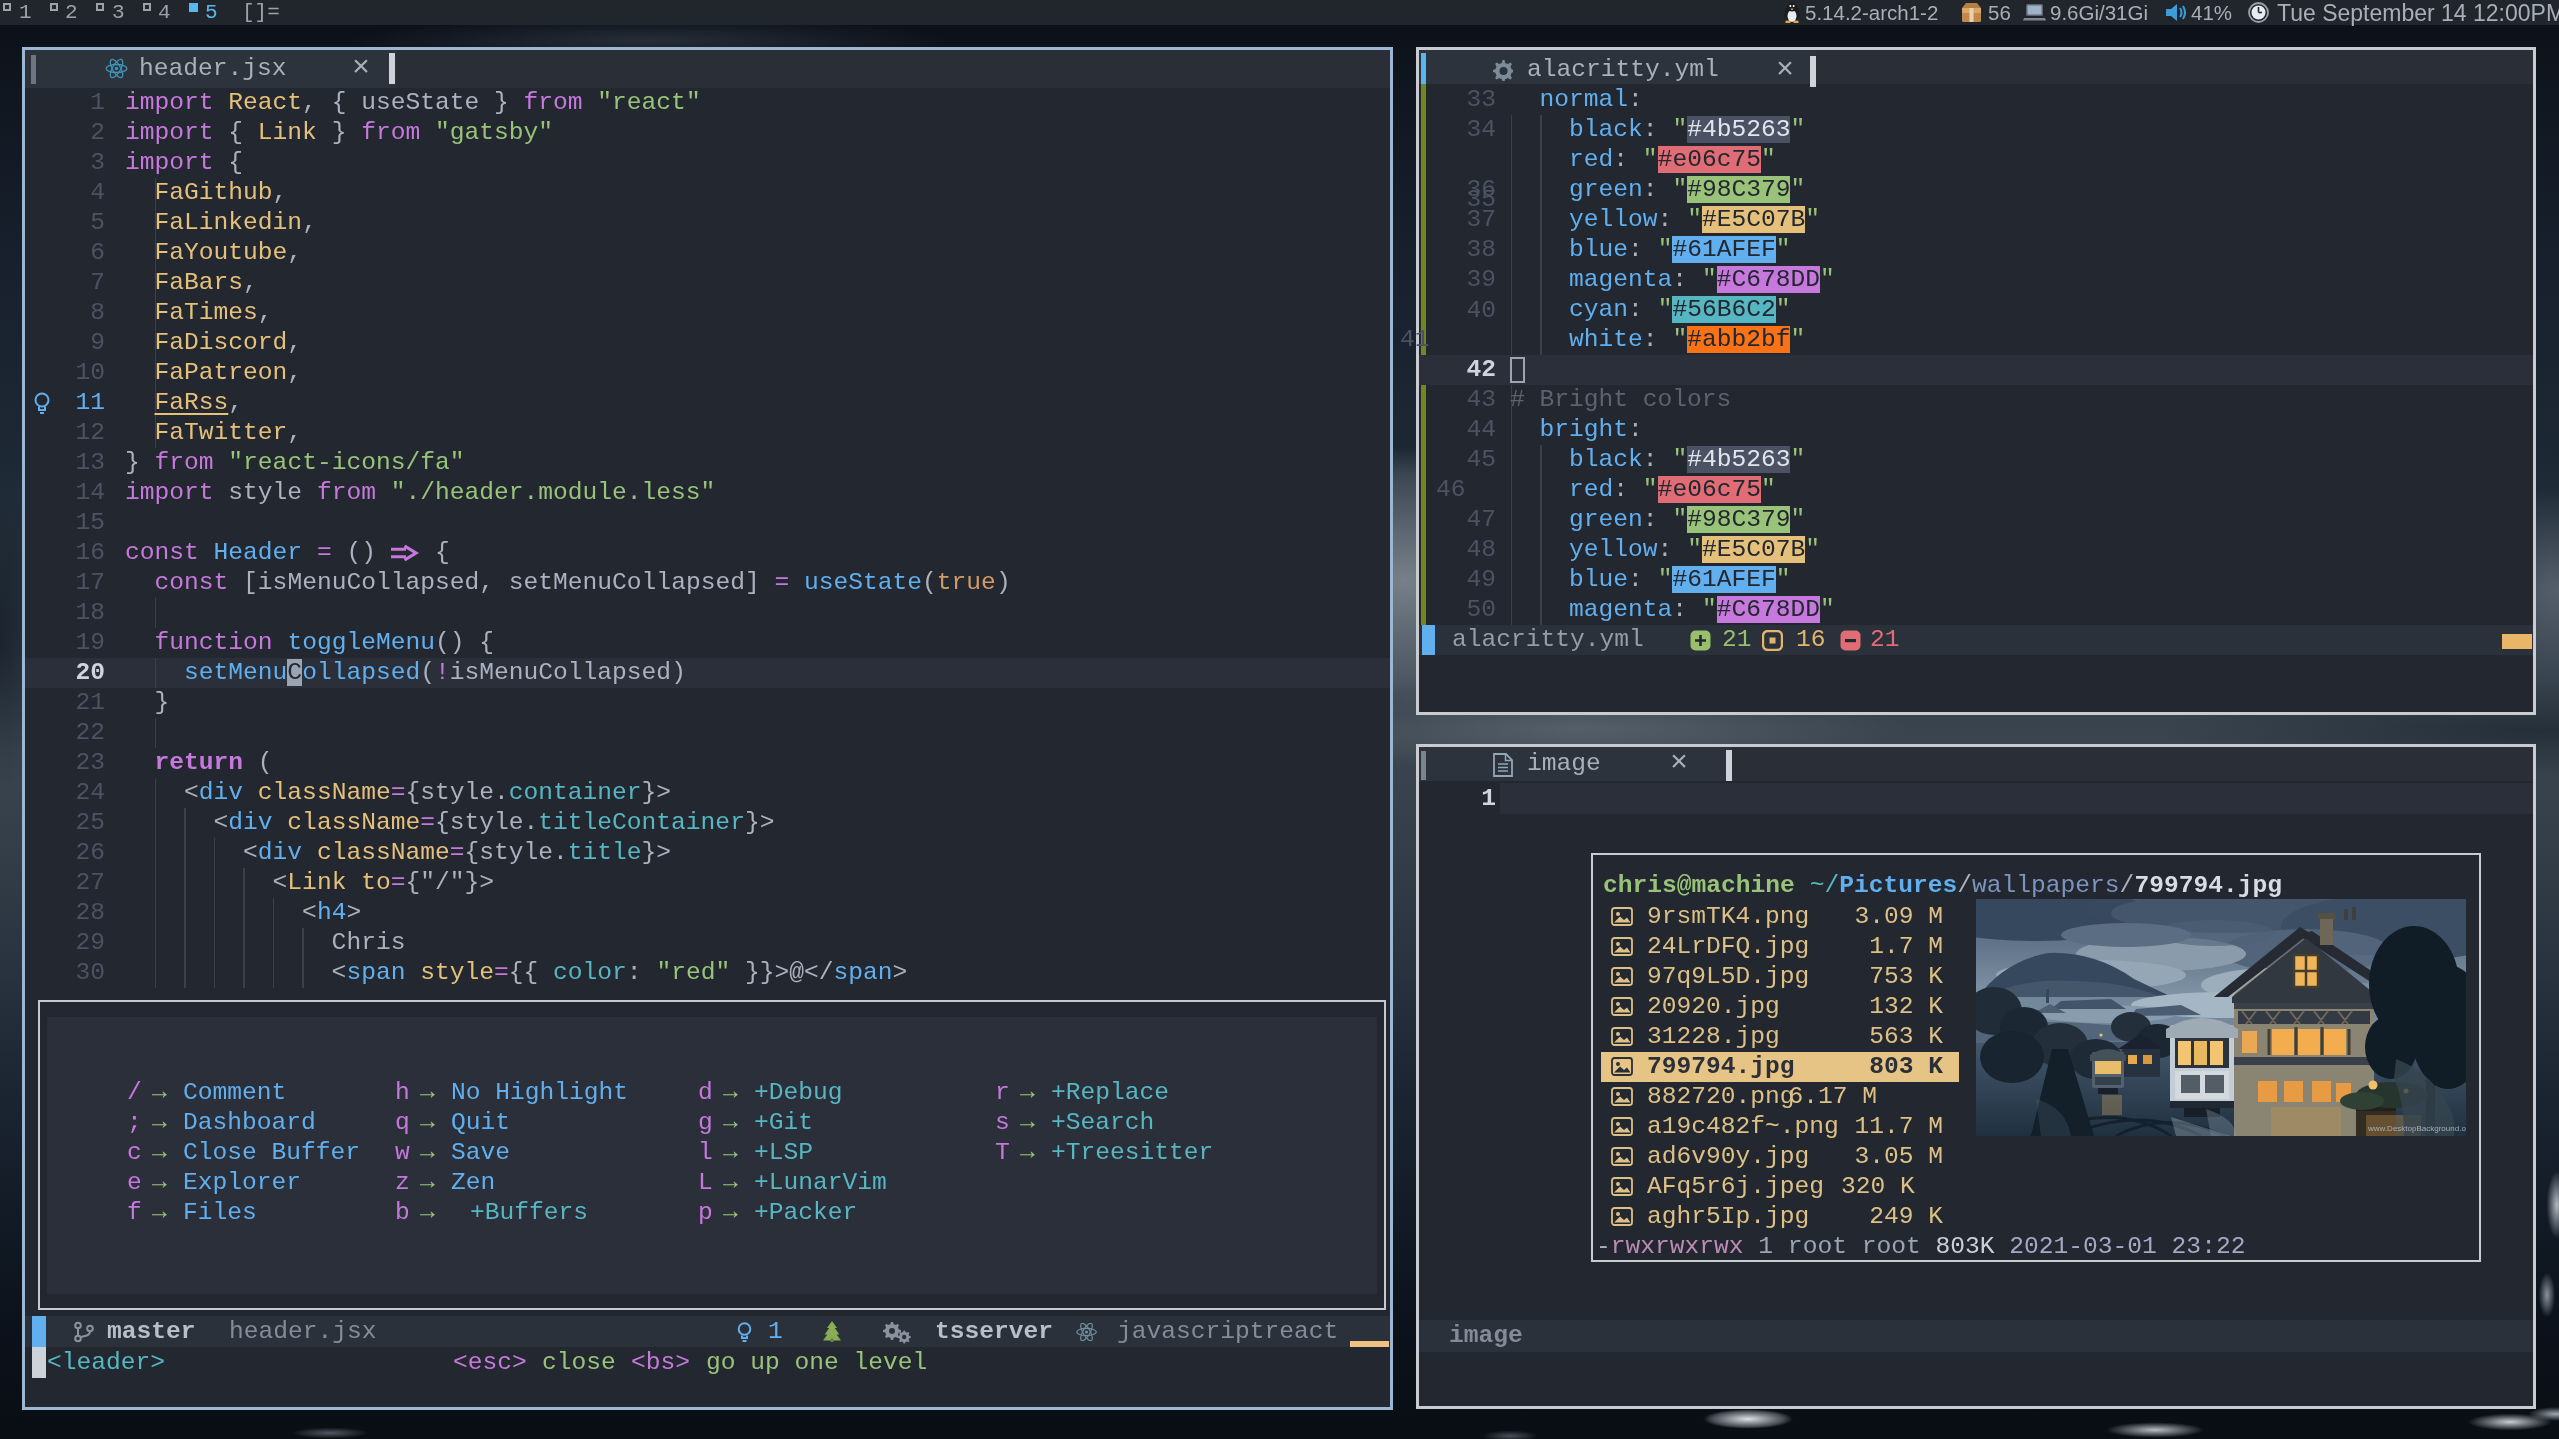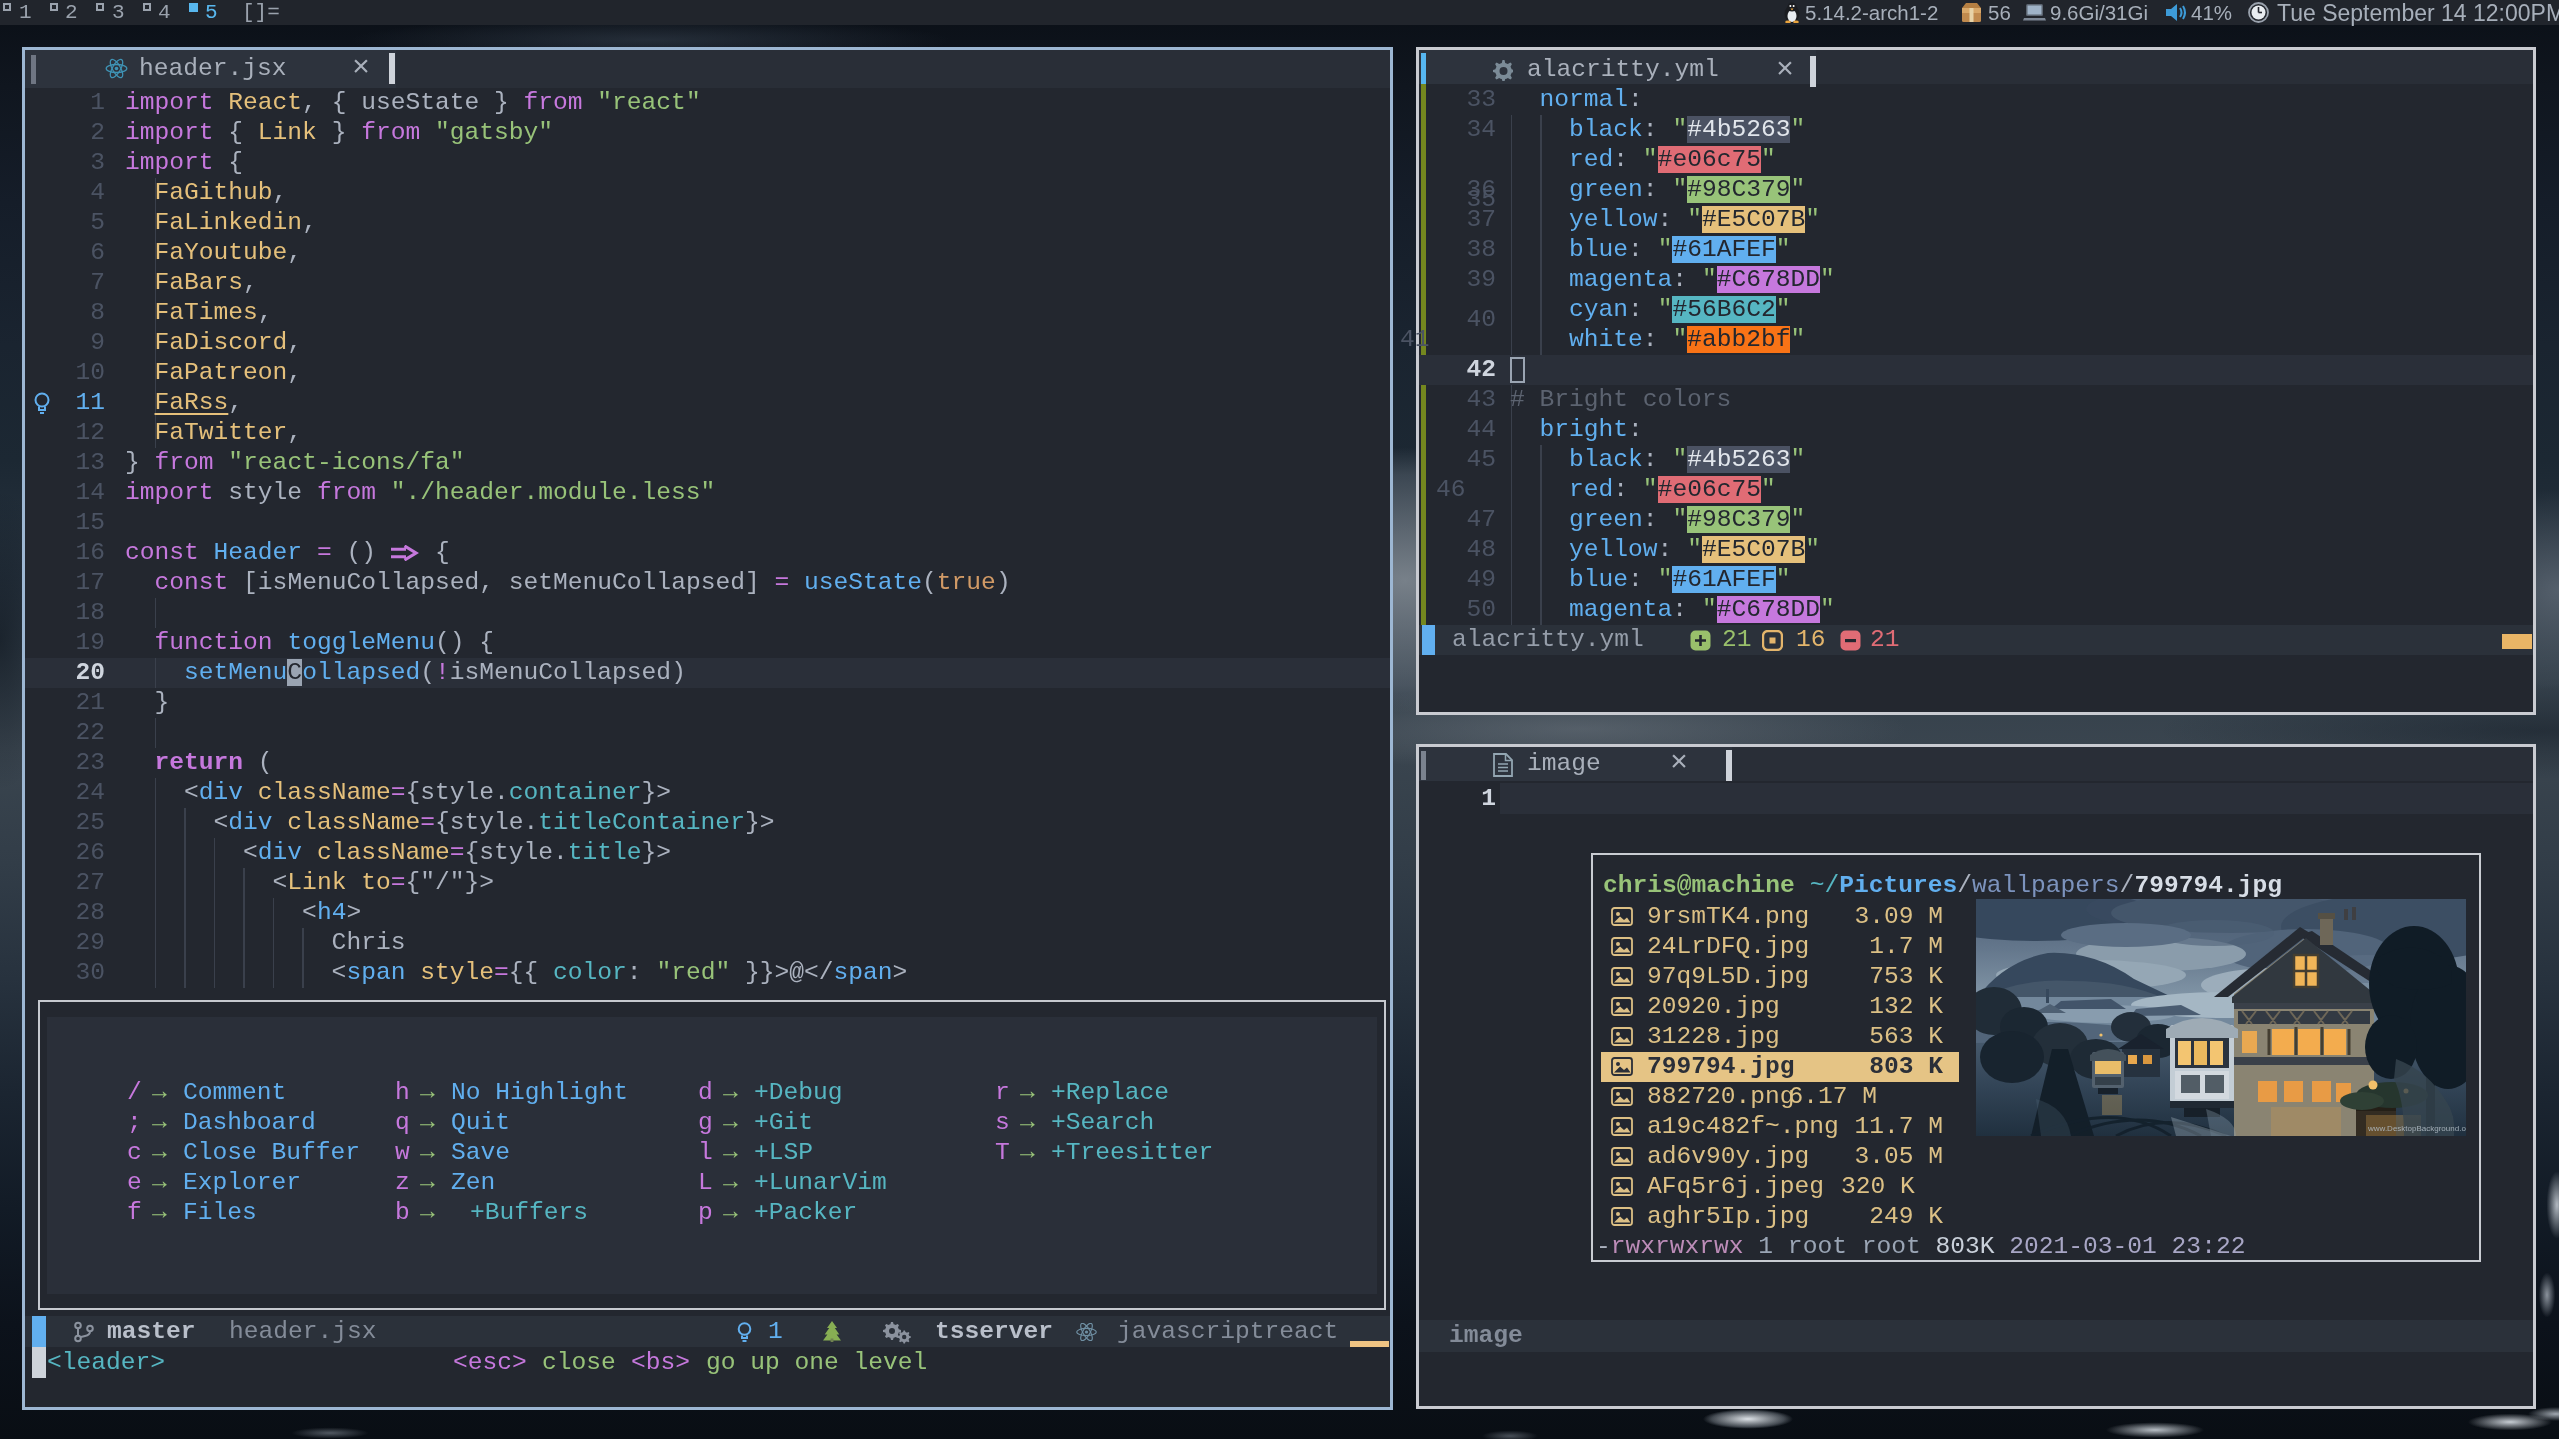--- a/index.html
+++ b/index.html
@@ -269,21 +269,21 @@
 <div style="position:absolute;left:1540.0px;top:114.5px;width:1.5px;height:240.0px;background:#3a404c;"></div>
 <div style="position:absolute;left:1510.5px;top:384.5px;width:1.5px;height:240.0px;background:#3a404c;"></div>
 <div style="position:absolute;left:1540.0px;top:444.5px;width:1.5px;height:180.0px;background:#3a404c;"></div>
 <div style="position:absolute;left:1436px;top:84.5px;width:60px;text-align:right;font:24.6px/30px 'Liberation Mono',monospace;white-space:pre;color:#4b5363;">33</div>
 <div style="position:absolute;left:1436px;top:114.5px;width:60px;text-align:right;font:24.6px/30px 'Liberation Mono',monospace;white-space:pre;color:#4b5363;">34</div>
 <div style="position:absolute;left:1436px;top:144.5px;width:60px;text-align:right;font:24.6px/30px 'Liberation Mono',monospace;white-space:pre;color:#4b5363;margin-top:40px;">35</div>
 <div style="position:absolute;left:1436px;top:174.5px;width:60px;text-align:right;font:24.6px/30px 'Liberation Mono',monospace;white-space:pre;color:#4b5363;">36</div>
 <div style="position:absolute;left:1436px;top:204.5px;width:60px;text-align:right;font:24.6px/30px 'Liberation Mono',monospace;white-space:pre;color:#4b5363;">37</div>
 <div style="position:absolute;left:1436px;top:234.5px;width:60px;text-align:right;font:24.6px/30px 'Liberation Mono',monospace;white-space:pre;color:#4b5363;">38</div>
 <div style="position:absolute;left:1436px;top:264.5px;width:60px;text-align:right;font:24.6px/30px 'Liberation Mono',monospace;white-space:pre;color:#4b5363;">39</div>
-<div style="position:absolute;left:1436px;top:305px;width:60px;text-align:right;font:24.6px/30px 'Liberation Mono',monospace;white-space:pre;color:#4b5363;">40</div>
+<div style="position:absolute;left:1436px;top:296px;width:60px;text-align:right;font:24.6px/30px 'Liberation Mono',monospace;white-space:pre;color:#4b5363;">40</div>
 <div style="position:absolute;left:1400px;top:324.5px;width:60px;font:24.6px/30px 'Liberation Mono',monospace;white-space:pre;color:#4b5363;">41</div>
 <div style="position:absolute;left:1436px;top:354.5px;width:60px;text-align:right;font:24.6px/30px 'Liberation Mono',monospace;white-space:pre;color:#cfd5de;font-weight:bold;">42</div>
 <div style="position:absolute;left:1436px;top:384.5px;width:60px;text-align:right;font:24.6px/30px 'Liberation Mono',monospace;white-space:pre;color:#4b5363;">43</div>
 <div style="position:absolute;left:1436px;top:414.5px;width:60px;text-align:right;font:24.6px/30px 'Liberation Mono',monospace;white-space:pre;color:#4b5363;">44</div>
 <div style="position:absolute;left:1436px;top:444.5px;width:60px;text-align:right;font:24.6px/30px 'Liberation Mono',monospace;white-space:pre;color:#4b5363;">45</div>
 <div style="position:absolute;left:1436px;top:474.5px;width:60px;text-align:left;font:24.6px/30px 'Liberation Mono',monospace;white-space:pre;color:#4b5363;">46</div>
 <div style="position:absolute;left:1436px;top:504.5px;width:60px;text-align:right;font:24.6px/30px 'Liberation Mono',monospace;white-space:pre;color:#4b5363;">47</div>
 <div style="position:absolute;left:1436px;top:534.5px;width:60px;text-align:right;font:24.6px/30px 'Liberation Mono',monospace;white-space:pre;color:#4b5363;">48</div>
 <div style="position:absolute;left:1436px;top:564.5px;width:60px;text-align:right;font:24.6px/30px 'Liberation Mono',monospace;white-space:pre;color:#4b5363;">49</div>
 <div style="position:absolute;left:1436px;top:594.5px;width:60px;text-align:right;font:24.6px/30px 'Liberation Mono',monospace;white-space:pre;color:#4b5363;">50</div>

